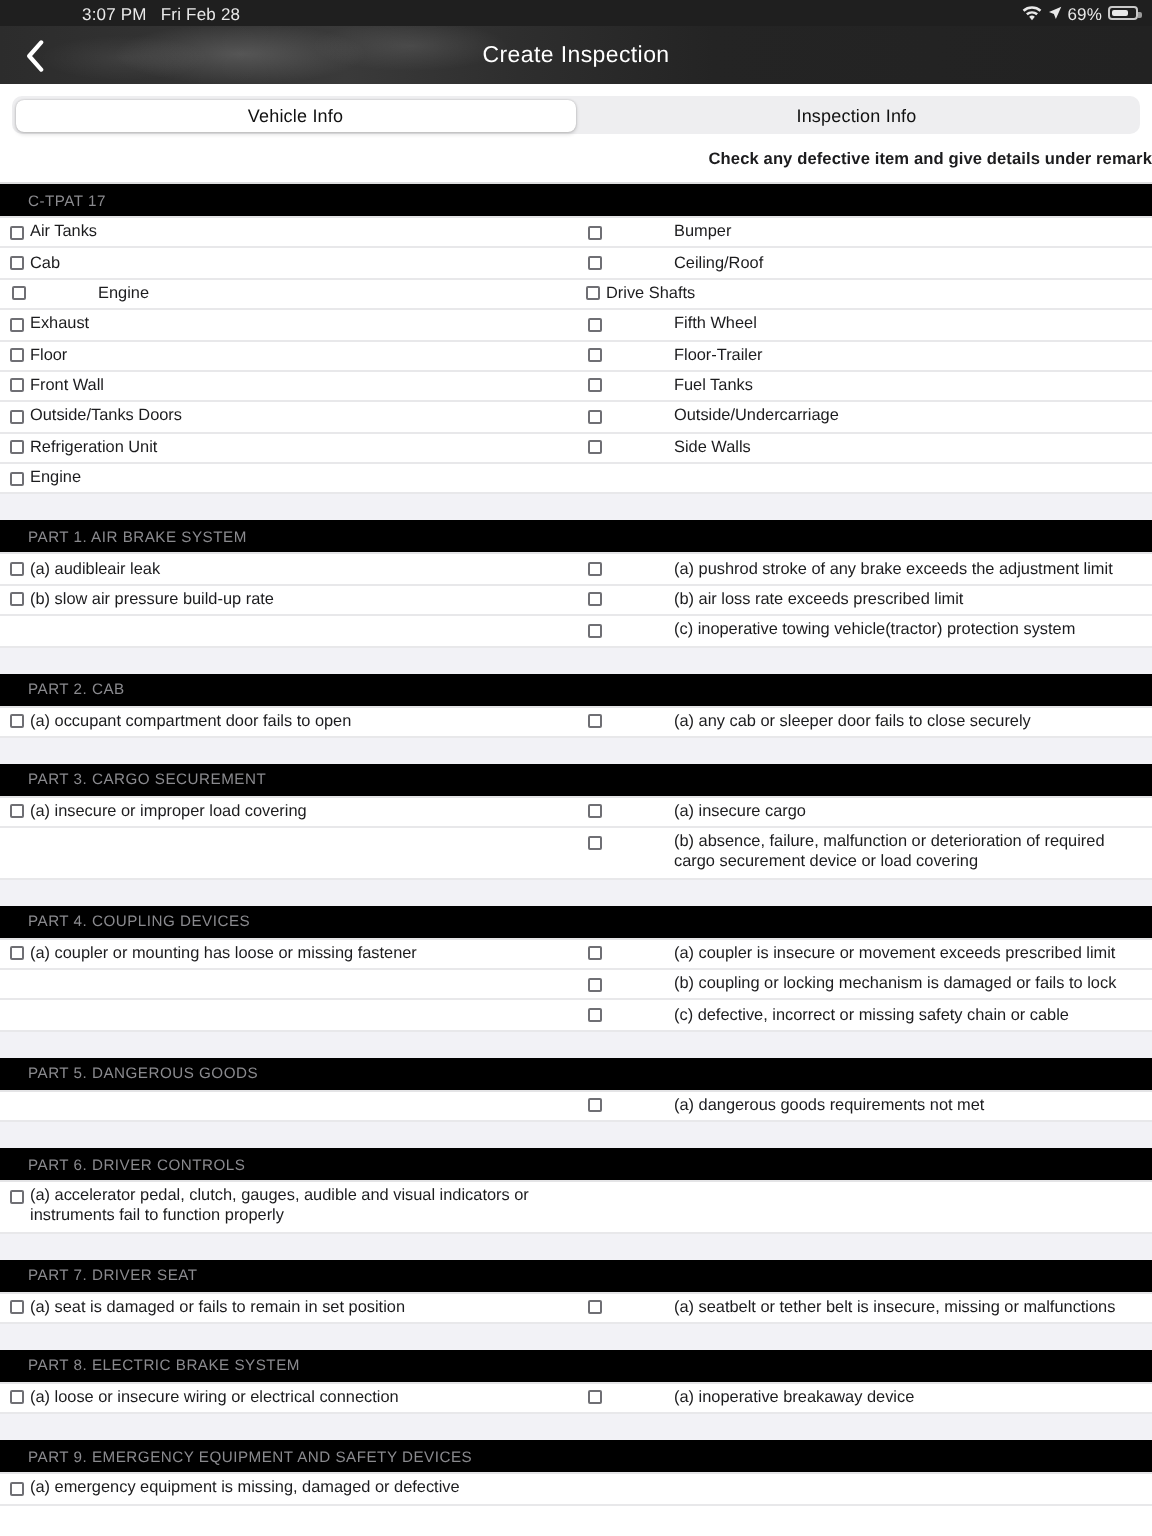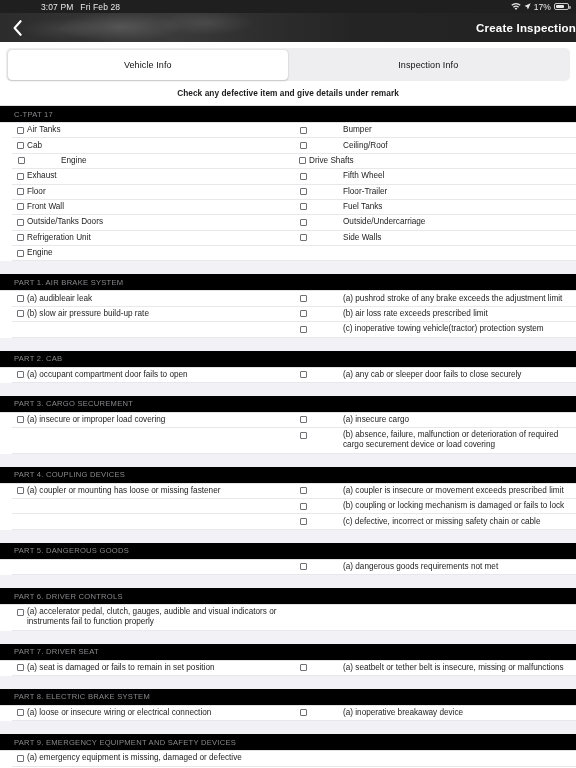--- a/index.html
+++ b/index.html
@@ -51,48 +51,48 @@
     display: flex; align-items: center;
     position: relative;
     z-index: 4;
   }
   .back-btn {
     width: 34px; height: 29px;
     display: flex; align-items: center; justify-content: center;
     cursor: pointer;
   }
   .nav-title {
-    position: absolute; left: 0; right: 0; text-align: right;
-    color: #fff; font-size: 11.5px; font-weight: bold; letter-spacing: .2px;
+    position: absolute; left: 0; right: 0; text-align: center;
+    color: #fff; font-size: 11.5px; font-weight: normal; letter-spacing: .2px;
     pointer-events: none;
   }
 
   
   .seg-wrap { padding: 6px 6px 0 6px; background: #fff; }
   .segmented {
     display: flex;
     background: #eeeef0;
     border-radius: 5px;
     padding: 1.5px;
-    height: 33px;
+    height: 19px;
   }
   .seg {
     flex: 1 1 50%;
     display: flex; align-items: center; justify-content: center;
     font-size: 9px; color: #111; letter-spacing: .1px;
     border-radius: 4px;
     cursor: pointer;
   }
   .seg.active {
     background: #ffffff;
     box-shadow: 0 0 1px rgba(0,0,0,.25), 0 1px 2px rgba(0,0,0,.16);
   }
 
   .hint {
-    text-align: center;
+    text-align: right;
     font-size: 8.3px;
     font-weight: bold;
     color: #1c1c1e;
     padding: 7px 0 7px 0;
     letter-spacing: .05px;
     background: #fff;
   }
 
   
   .list {
@@ -104,21 +104,21 @@
     height: 16px;
     display: flex; align-items: center;
     padding-left: 14px;
     font-size: 7.6px;
     color: #8a8a8e;
     letter-spacing: .25px;
     background: #000000;
   }
   .sec-gap { height: 13px; background: #f2f2f6; }
 
-  .rows { background: #fff; border-top: 1px solid #e4e4e6; padding-left: 12px; }
+  .rows { background: #fff; border-top: 1px solid #e4e4e6; }
   .row {
     display: flex;
     background: #fff;
     border-bottom: 1px solid #e8e8ea;
     min-height: 14.2px;
   }
   .cell {
     width: 50%;
     display: flex;
     align-items: flex-start;
@@ -155,21 +155,21 @@
           <path d="M6 8.2l1.7-2.1a2.7 2.7 0 00-3.4 0L6 8.2z" fill="#e9e9e9"></path>
           <path d="M2.4 4.1a5.6 5.6 0 017.2 0l-1 1.2a4.1 4.1 0 00-5.2 0l-1-1.2z" fill="#e9e9e9"></path>
           <path d="M.4 1.9a8.6 8.6 0 0111.2 0l-1 1.2a7.1 7.1 0 00-9.2 0L.4 1.9z" fill="#e9e9e9"></path>
         </svg>
     </span>
     <span class="loc-ico">
       <svg width="7" height="7" viewBox="0 0 10 10">
           <path d="M9.5.5L.7 4.3l3.5 1.4 1.4 3.5L9.5.5z" fill="#e9e9e9"></path>
         </svg>
     </span>
-    <span>17%</span>
+    <span>69%</span>
     <span class="batt">
         <i></i>
       </span>
   </div>
 </div>
 
 <div class="navbar">
   <div class="back-btn">
     <svg width="9" height="16" viewBox="0 0 9 16">
         <path d="M7.6 1.2L1.6 8l6 6.8" stroke="#fff" stroke-width="2.1" fill="none" stroke-linecap="round" stroke-linejoin="round"></path>

